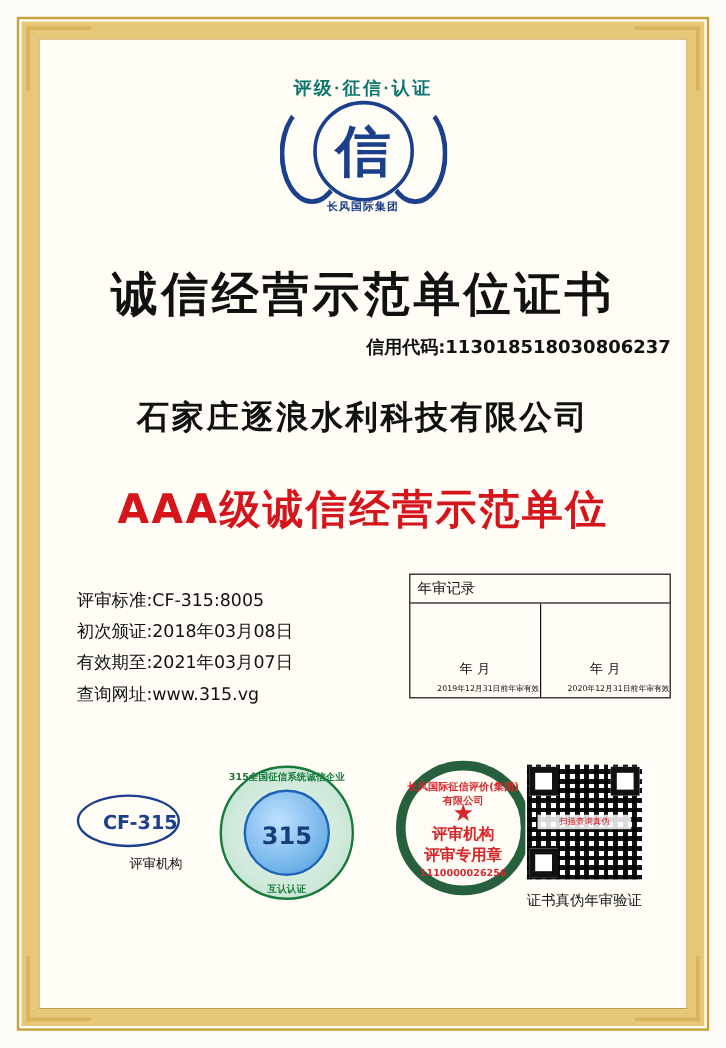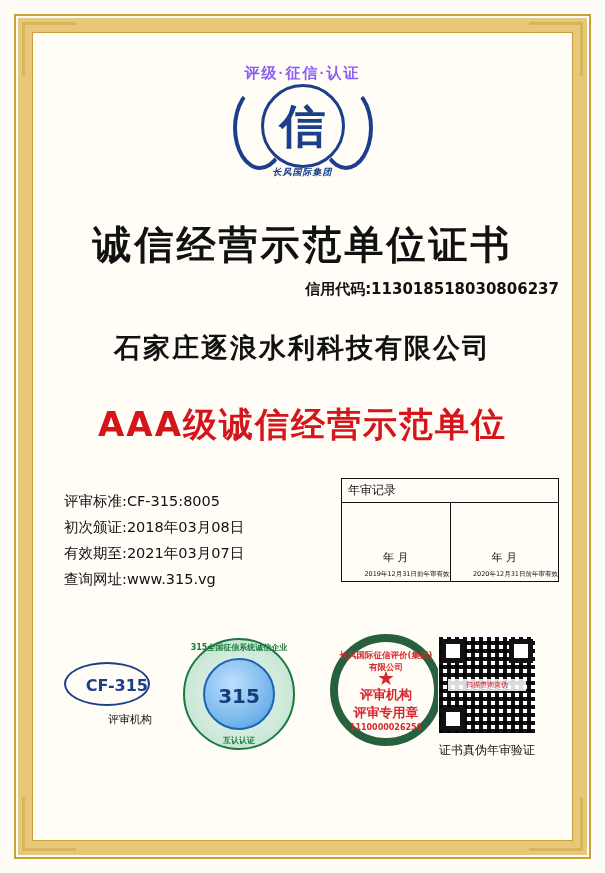--- a/index.html
+++ b/index.html
@@ -88,21 +88,21 @@
     text-align: center;
   }
   .emblem-arc {
     position: absolute;
     left: 0;
     top: 6px;
     width: 180px;
     text-align: center;
     font-size: 15px;
     font-weight: bold;
-    color: #8b5cf6;
+    color: #0f766e;
     letter-spacing: 2px;
   }
   .emblem-circle {
     position: absolute;
     left: 50%;
     top: 26px;
     transform: translateX(-50%);
     width: 78px;
     height: 78px;
     border: 3px solid #1b3f8b;
@@ -132,21 +132,20 @@
   .emblem-sub {
     position: absolute;
     left: 0;
     top: 108px;
     width: 180px;
     text-align: center;
     font-size: 9px;
     color: #1b3f8b;
     letter-spacing: 1px;
     font-weight: bold;
-    font-style: italic;
   }
 
   .cert-title {
     position: absolute;
     left: 0;
     right: 0;
     top: 178px;
     text-align: center;
     font-size: 39px;
     font-weight: bold;

